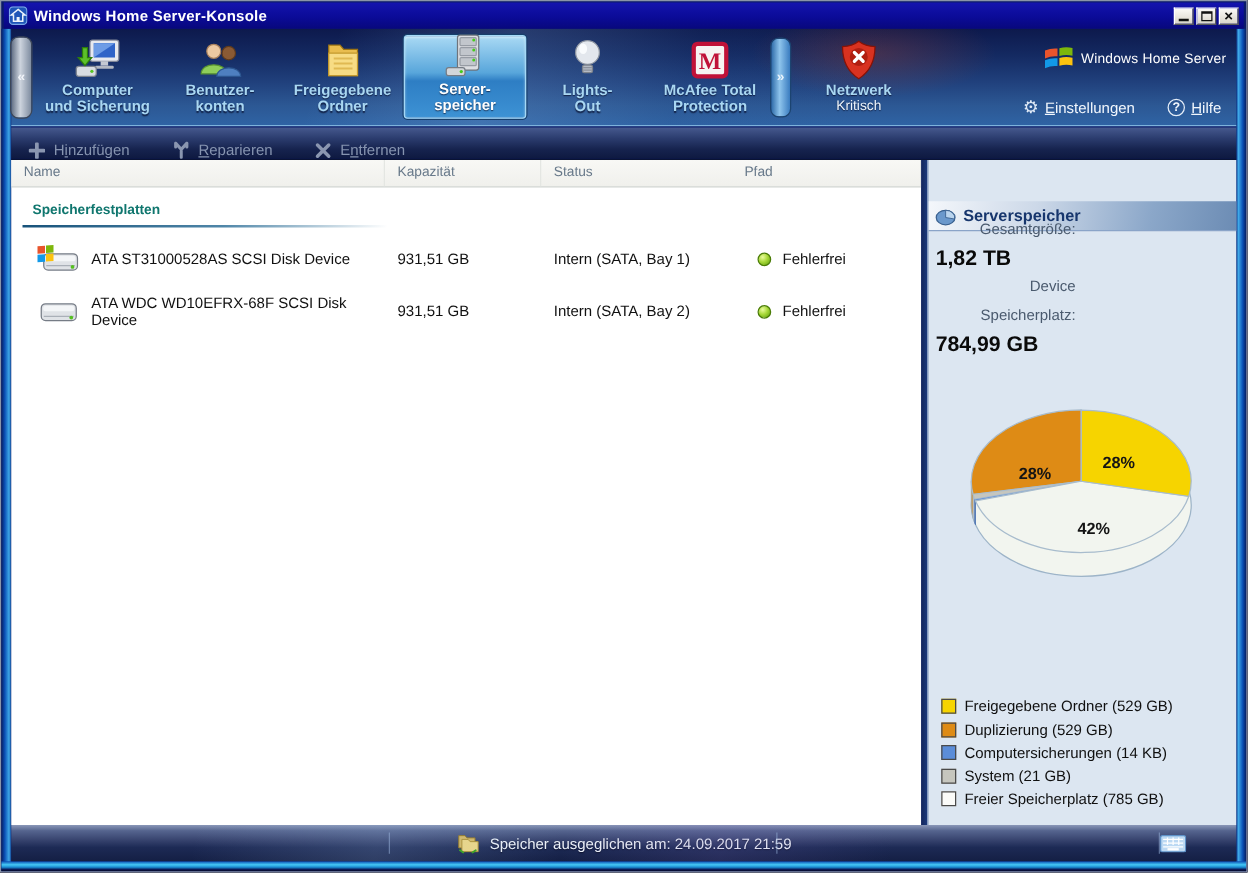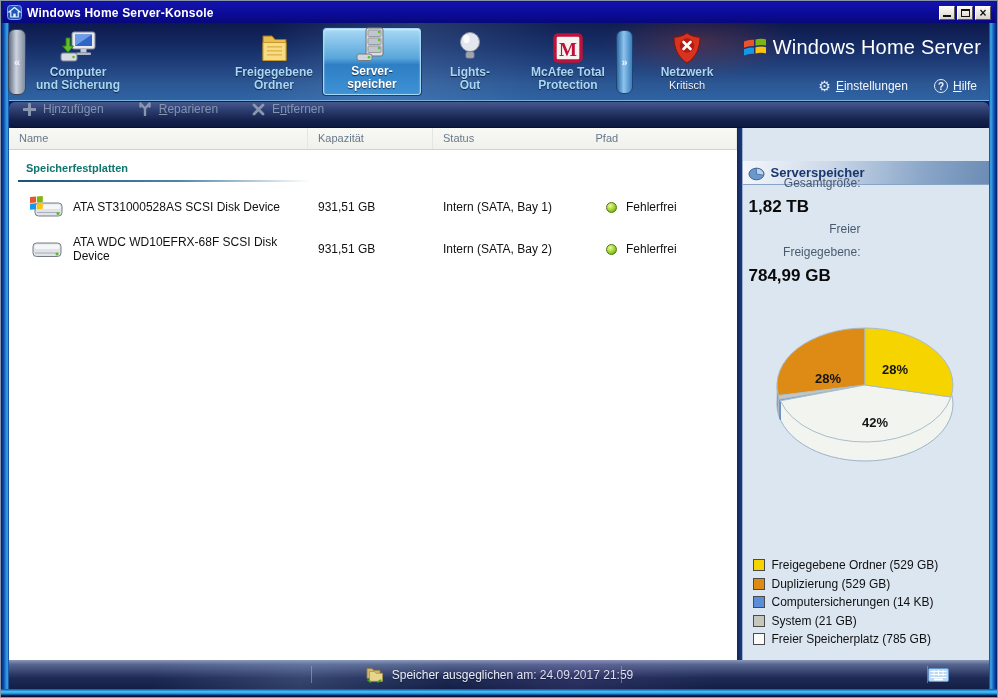--- a/index.html
+++ b/index.html
@@ -73,35 +73,34 @@
     color:#a9d7f2; text-shadow:0 1px 1px rgba(0,0,25,.65); }
   .nav-label span{ display:block; }
   .nav-item.selected{
     background:linear-gradient(180deg,#a9d9f4 0%,#58a6db 45%,#2e7ec4 55%,#3d92d4 100%);
     border:1px solid #a4d8f6; box-shadow:0 0 0 1px #173f6b, inset 0 1px 2px rgba(255,255,255,.55);
   }
   .nav-item.selected .nav-label{ color:#ffffff; }
   .nav-item.netz .nav-label span:last-child{ font-weight:normal; font-size:11px; color:#eef6fd; }
 
   .brand{ position:absolute; right:8px; top:13px; display:flex; align-items:center; gap:6px; }
-  .brand-text{ color:#fff; font-size:20px; letter-spacing:.2px; }
+  .brand-text{ color:#fff; font-size:11px; letter-spacing:.2px; }
   .settings-help{ position:absolute; right:12px; bottom:7px; display:flex; gap:26px; align-items:center; }
   .sh-btn{ display:flex; align-items:center; gap:5px; color:#f2f7fd; font-size:12px; }
   .gear{ font-family:"DejaVu Sans",sans-serif; font-size:14px; color:#dfe9f6; line-height:14px; }
   .qmark{ width:14px; height:14px; border:1.5px solid #e4edf8; border-radius:50%;
     font-size:10px; font-weight:bold; display:flex; align-items:center; justify-content:center; }
   .u{ text-decoration:underline; }
 
   
   .actionbar{
     position:absolute; top:101px; left:8px; right:8px; height:26px; z-index:2;
     background:linear-gradient(180deg,#46598e 0%,#2b3c6e 35%,#16234e 70%,#0e1940 100%);
-    display:flex; align-items:flex-start; gap:34px; padding-left:14px;
+    display:flex; align-items:flex-end; gap:34px; padding-left:14px;
     border-bottom:1px solid #0a1334;
-    border-radius:6px;
   }
   .action-btn{ display:flex; align-items:center; gap:7px; color:#8694b0; font-size:12px; }
 
   
   .content{ position:absolute; top:127px; left:8px; right:8px; bottom:37px; display:flex; z-index:2; }
   .table-area{ width:729px; background:#ffffff; overflow:hidden; }
   .vgap{ width:5px; background:linear-gradient(90deg,#13265c,#1c3a7c); }
   .panel{ width:248px; background:#dce6f1; position:relative; border-left:1px solid #9ab0cc; }
 
   .thead{ display:flex; height:22px; background:linear-gradient(180deg,#f8f8f5,#f0f0ec);
@@ -204,20 +203,34 @@
           <circle cx="14.5" cy="27" r="1.3" fill="#57c322"></circle>
           <path d="M7,8 v8 h-3.4 l5.4,6.5 5.4,-6.5 h-3.4 v-8 z" fill="#5cc12a" stroke="#2d7d0a" stroke-width="1"></path>
         </svg>
       </div>
       <div class="nav-label">
         <span>Computer</span>
           <span>und Sicherung</span>
       </div>
     </div>
 
+    <div class="nav-item" style="left:118px">
+      <div class="nav-icon">
+        <svg width="36" height="32" viewBox="0 0 36 32">
+          <circle cx="13" cy="9" r="5.6" fill="#ecc9a2" stroke="#a9815c"></circle>
+          <path d="M3,27 c0,-9.5 20,-9.5 20,0 z" fill="#8fce5a" stroke="#5a9431"></path>
+          <circle cx="25" cy="10.5" r="5.4" fill="#8a5a34" stroke="#5e3a1c"></circle>
+          <path d="M15.5,29 c0,-9 19,-9 19,0 z" fill="#4e7fc0" stroke="#2c5690"></path>
+        </svg>
+      </div>
+      <div class="nav-label">
+        <span>Benutzer-</span>
+          <span>konten</span>
+      </div>
+    </div>
 
     <div class="nav-item" style="left:216px">
       <div class="nav-icon">
         <svg width="32" height="32" viewBox="0 0 32 32">
           <path d="M5,4 h9 l3,3.5 h11 v21 h-23 z" fill="#e9bd4e" stroke="#9c7414"></path>
           <path d="M5,10.5 h23 v18 h-23 z" fill="#f7dc84" stroke="#c49a2e"></path>
           <rect x="9" y="14" width="15" height="1.6" fill="#e0b952"></rect>
           <rect x="9" y="18" width="15" height="1.6" fill="#e0b952"></rect>
           <rect x="9" y="22" width="15" height="1.6" fill="#e0b952"></rect>
         </svg>
@@ -410,21 +423,21 @@
         </svg>
         <span class="panel-title">Serverspeicher</span>
       </div>
 
       <div class="stats">
         <div class="stat-row">
           <span class="stat-label">Gesamtgröße:</span>
           <span class="stat-value">1,82 TB</span>
         </div>
         <div class="stat-row">
-          <span class="stat-label">Freier Freigegebene:</span>
+          <span class="stat-label">Device Speicherplatz:</span>
           <span class="stat-value">784,99 GB</span>
         </div>
       </div>
 
       <div class="pie-wrap">
         <svg width="220" height="152" viewBox="0 0 220 152">
 
           <ellipse cx="110" cy="91" rx="88" ry="57" stroke="#9db4c8" fill="#f2f5ef"></ellipse>
           <path d="M23.5,82.5 A88,57 0 0 1 22,72 L22,91 A88,57 0 0 0 23.5,101.5 Z" stroke="#9db4c8" stroke-width=".6" fill="#de8b15"></path>
           <path d="M24.8,86.4 A88,57 0 0 1 23.5,82.5 L23.5,101.5 A88,57 0 0 0 24.8,105.4 Z" stroke="#9db4c8" stroke-width=".6" fill="#c6c6be"></path>

